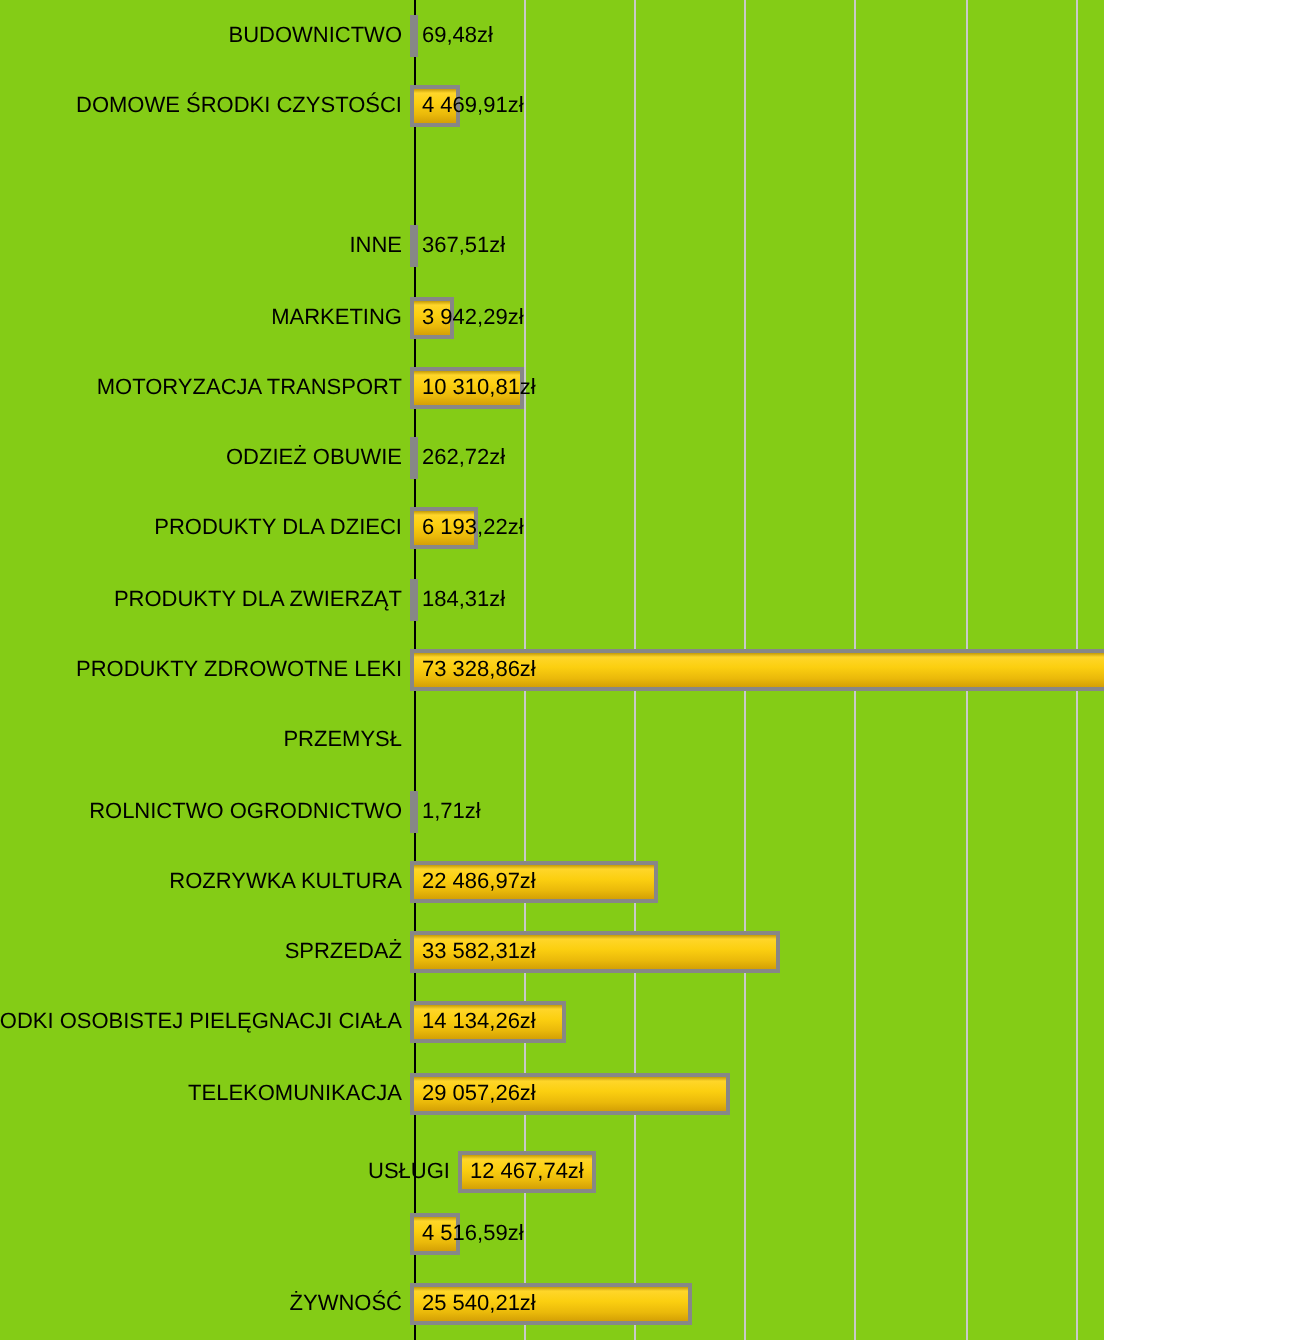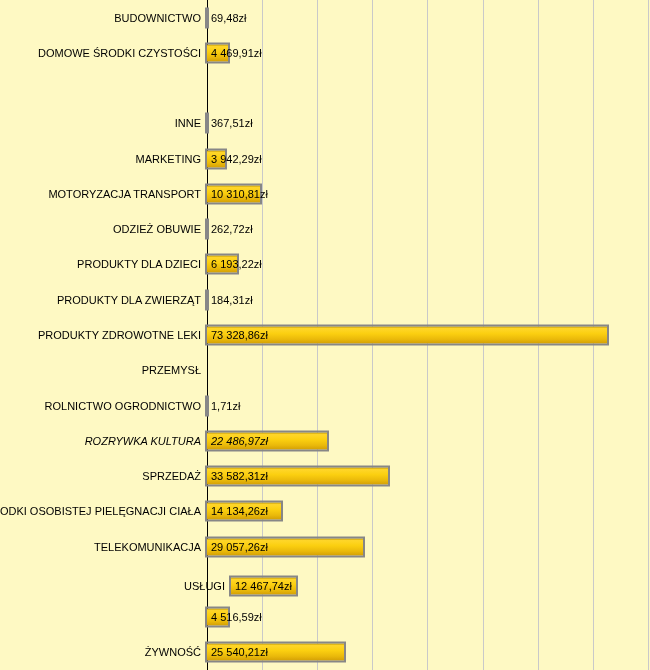--- a/index.html
+++ b/index.html
@@ -2,23 +2,23 @@
 <html><head>
 <meta charset="utf-8">
 <style>
   html, body {
     margin: 0;
     padding: 0;
     background: #ffffff;
   }
   .chart {
     position: relative;
-    width: 650px;
+    width: 552px;
     height: 670px;
-    background: #fef9c3;
+    background: #84cc16;
     overflow: hidden;
     font-family: "Liberation Sans", sans-serif;
   }
   .gridline {
     position: absolute;
     top: 0;
     bottom: 0;
     width: 1px;
     background: #c9c9c9;
     z-index: 1;
@@ -134,21 +134,21 @@
   </div>
     <div class="row" style="top: 352.632px; height: 35.2632px;">
     <div class="cat-label">PRZEMYSŁ</div>
 
   </div>
     <div class="row" style="top: 387.895px; height: 35.2632px;">
     <div class="cat-label">ROLNICTWO OGRODNICTWO</div>
     <div class="bar" style="width: 3px;"></div>
     <div class="val-label">1,71zł</div>
   </div>
-    <div class="row" style="top: 423.158px; height: 35.2632px; font-style: italic;">
+    <div class="row" style="top: 423.158px; height: 35.2632px;">
     <div class="cat-label">ROZRYWKA KULTURA</div>
     <div class="bar" style="width: 123.903px;"></div>
     <div class="val-label">22 486,97zł</div>
   </div>
     <div class="row" style="top: 458.421px; height: 35.2632px;">
     <div class="cat-label">SPRZEDAŻ</div>
     <div class="bar" style="width: 185.039px;"></div>
     <div class="val-label">33 582,31zł</div>
   </div>
     <div class="row" style="top: 493.684px; height: 35.2632px;">

